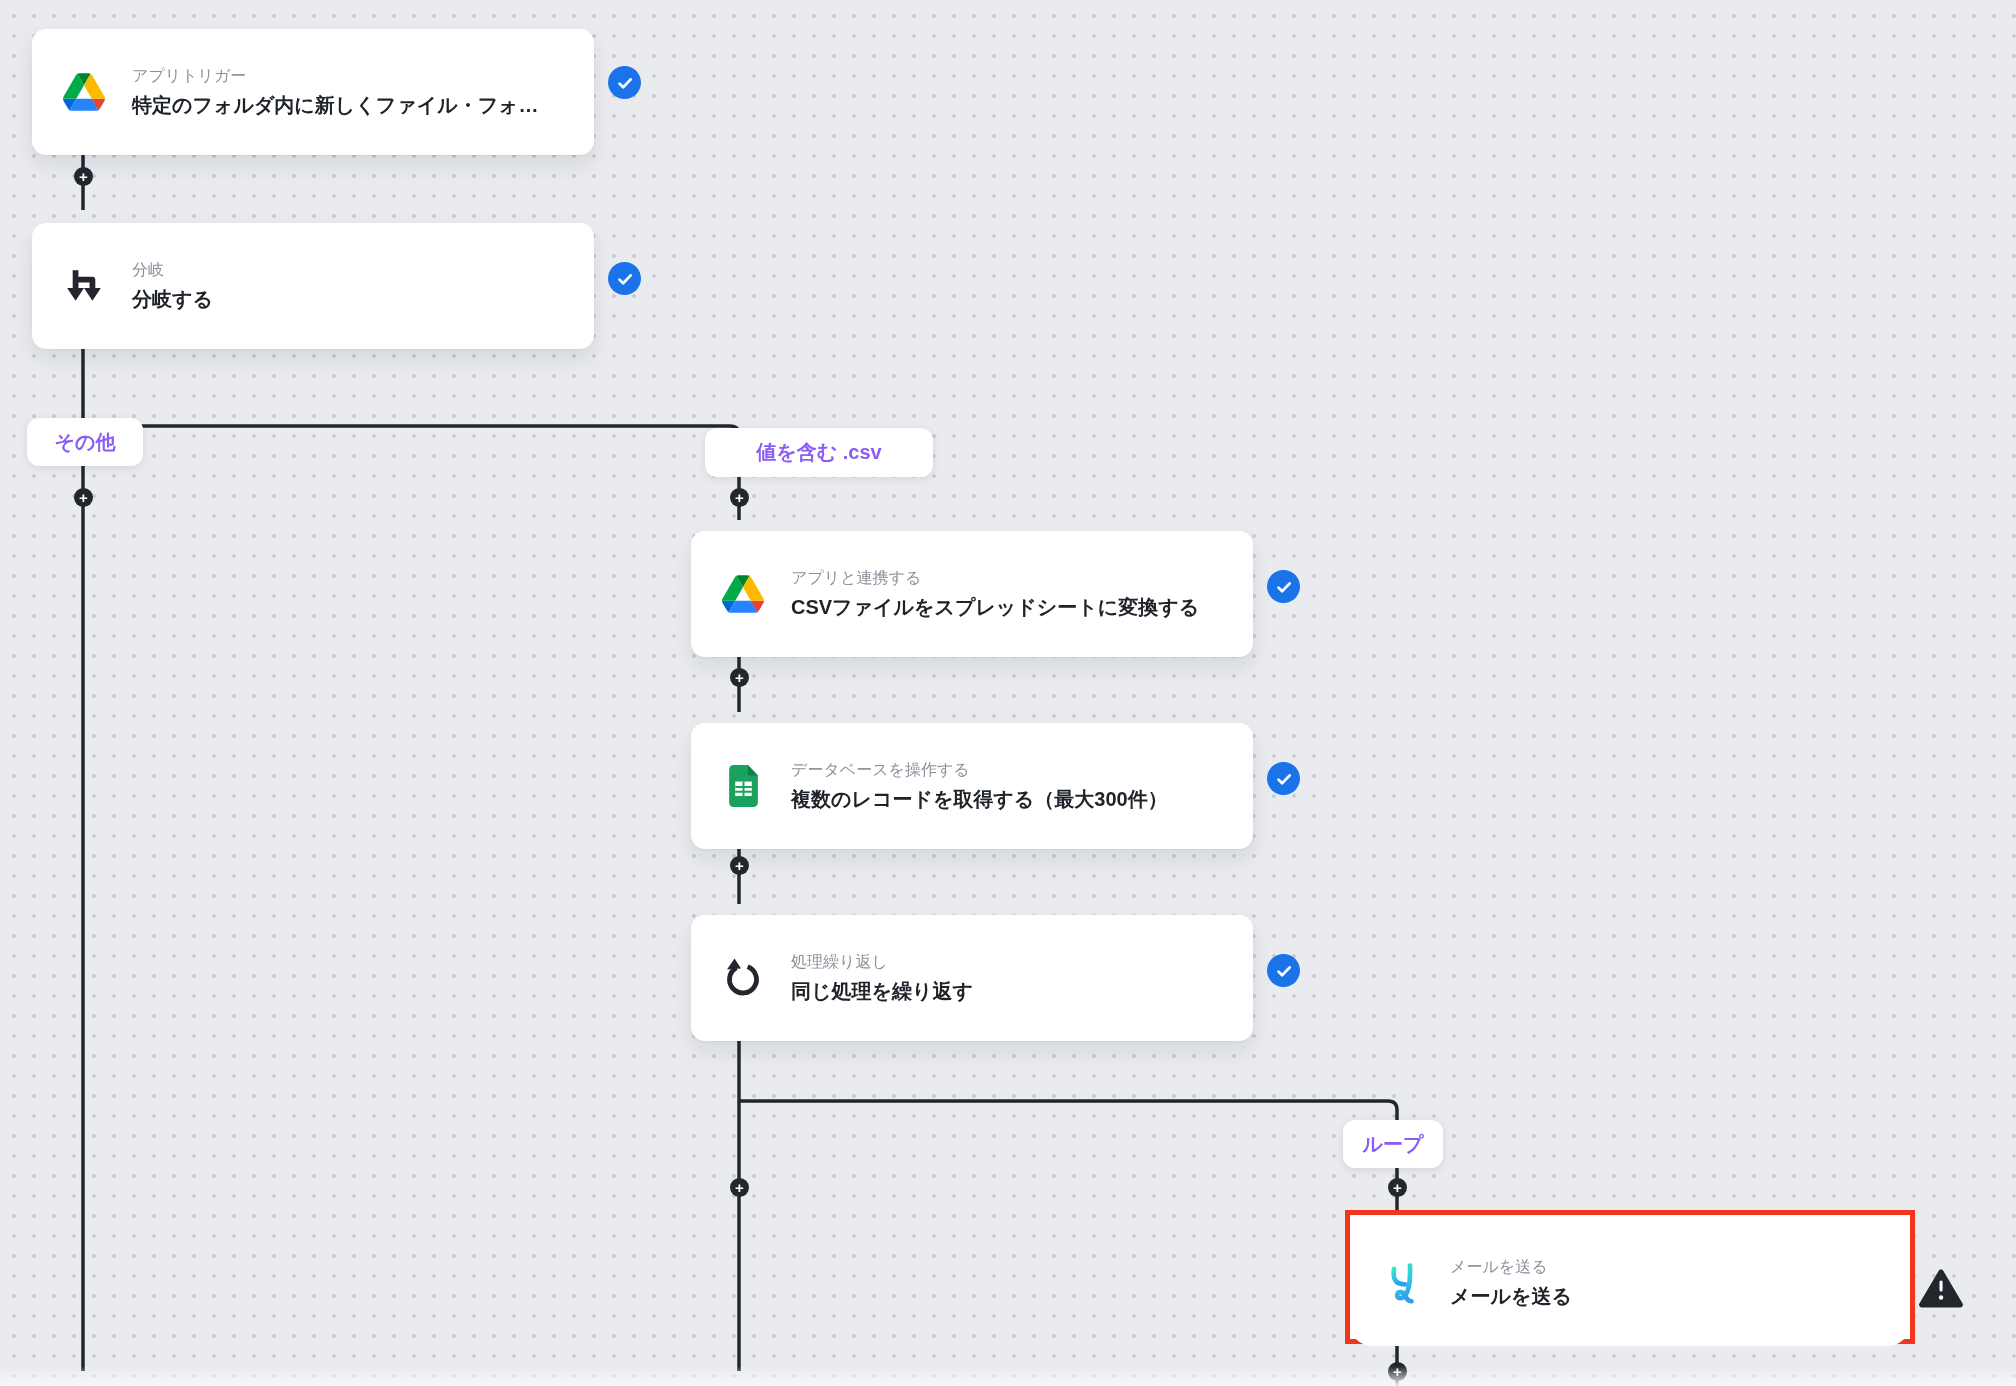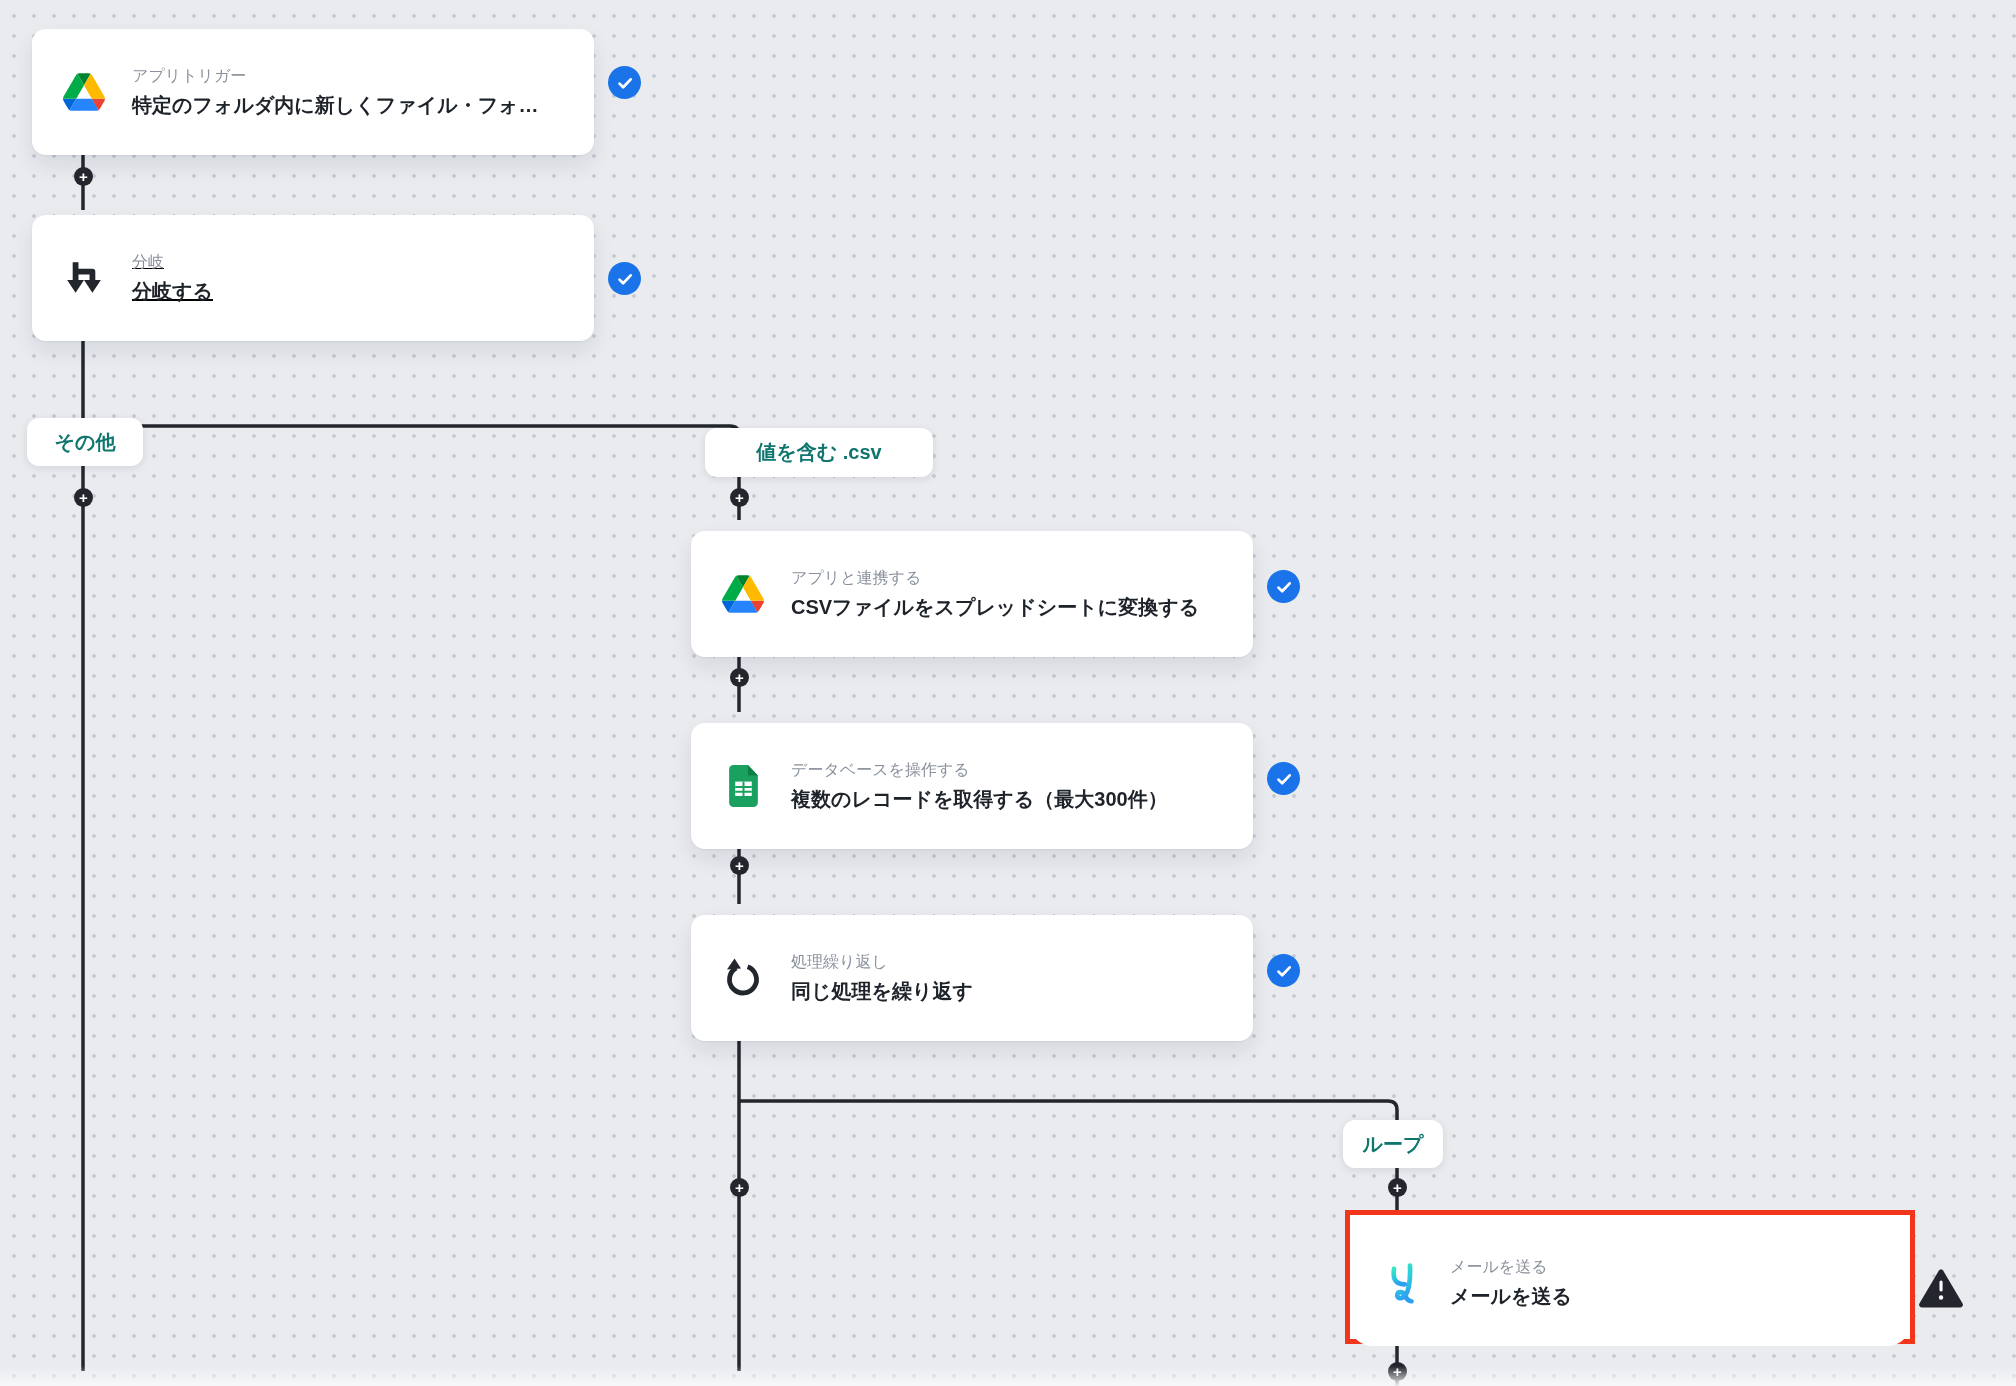--- a/index.html
+++ b/index.html
@@ -33,21 +33,21 @@
     position:absolute;left:1345px;top:1210px;width:570px;height:134px;z-index:3;
     border:5px solid #f1361b;background:#fff;box-sizing:border-box;
     display:flex;align-items:center;
   }
   .errwrap .card{position:static;width:100%;height:100%;box-shadow:none;border-radius:22px;}
 
   .pill{
     position:absolute;z-index:4;background:#fff;border-radius:12px;
     box-shadow:0 2px 8px rgba(16,24,40,.10);
     display:flex;align-items:center;justify-content:center;
-    font-size:20px;font-weight:700;color:#0f766e;cursor:pointer;white-space:nowrap;
+    font-size:20px;font-weight:700;color:#8b5cf6;cursor:pointer;white-space:nowrap;
   }
 
   .plus{
     position:absolute;z-index:5;width:19px;height:19px;border-radius:50%;
     background:#23272d;color:#fff;display:flex;align-items:center;justify-content:center;
     font-size:15px;font-weight:700;line-height:1;cursor:pointer;user-select:none;
     padding-bottom:1px;box-sizing:border-box;
   }
 
   .badge{
@@ -95,21 +95,21 @@
     </div>
   </div>
   <div class="badge" style="left:608px;top:66px;">
     <svg width="22" height="22" viewBox="0 0 24 24">
         <path d="M6 12.7 l4 4 L18.2 8" stroke="#fff" stroke-width="3" fill="none" stroke-linecap="round" stroke-linejoin="round"></path>
       </svg>
   </div>
 
   <div class="plus" style="left:74px;top:167px;">+</div>
 
-  <div class="card" style="left:32px;top:202px;text-decoration:underline;">
+  <div class="card" style="left:32px;top:210px;">
     <span class="nicon">
       <svg width="40" height="36" viewBox="0 0 38 34">
         <path d="M11 2 V19" stroke="#23272d" stroke-width="5.5" fill="none"></path>
         <path d="M11 11 H27 V19" stroke="#23272d" stroke-width="5.5" fill="none" stroke-linejoin="round"></path>
         <polygon points="3,19 19,19 11,31" fill="#23272d"></polygon>
         <polygon points="19,19 35,19 27,31" fill="#23272d"></polygon>
       </svg>
     </span>
     <div class="txt">
       <div class="cat">分岐</div>

